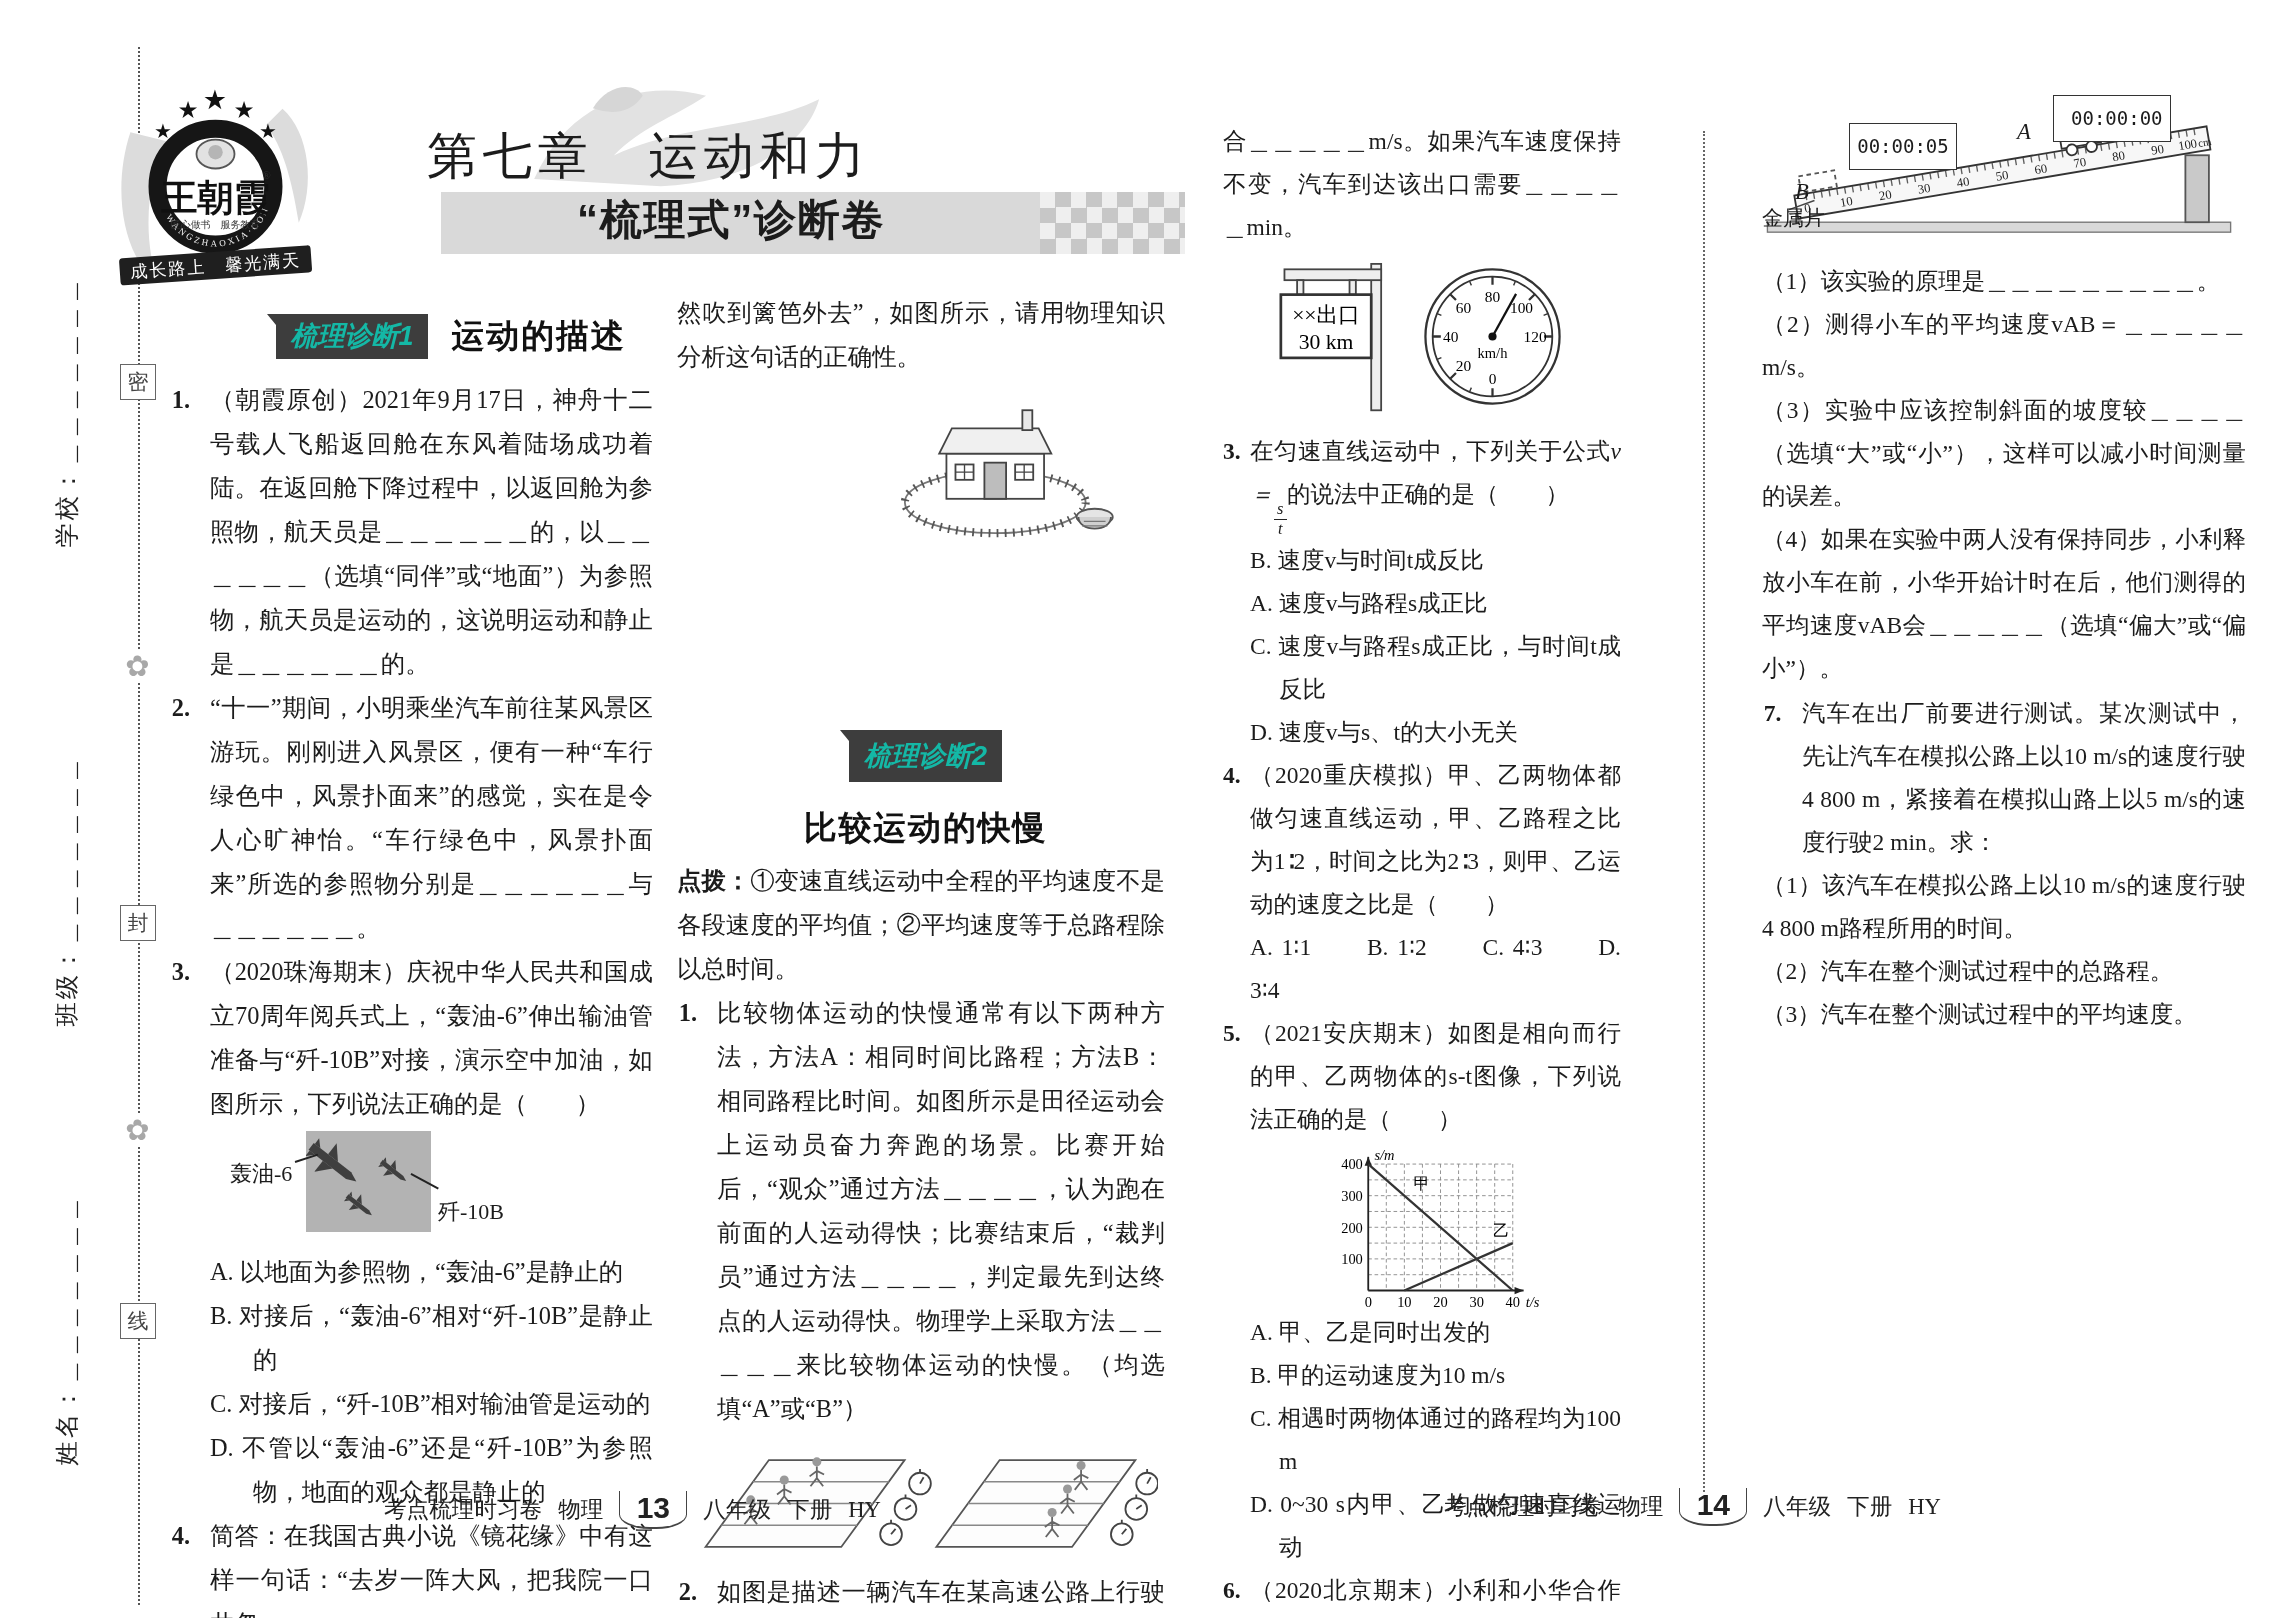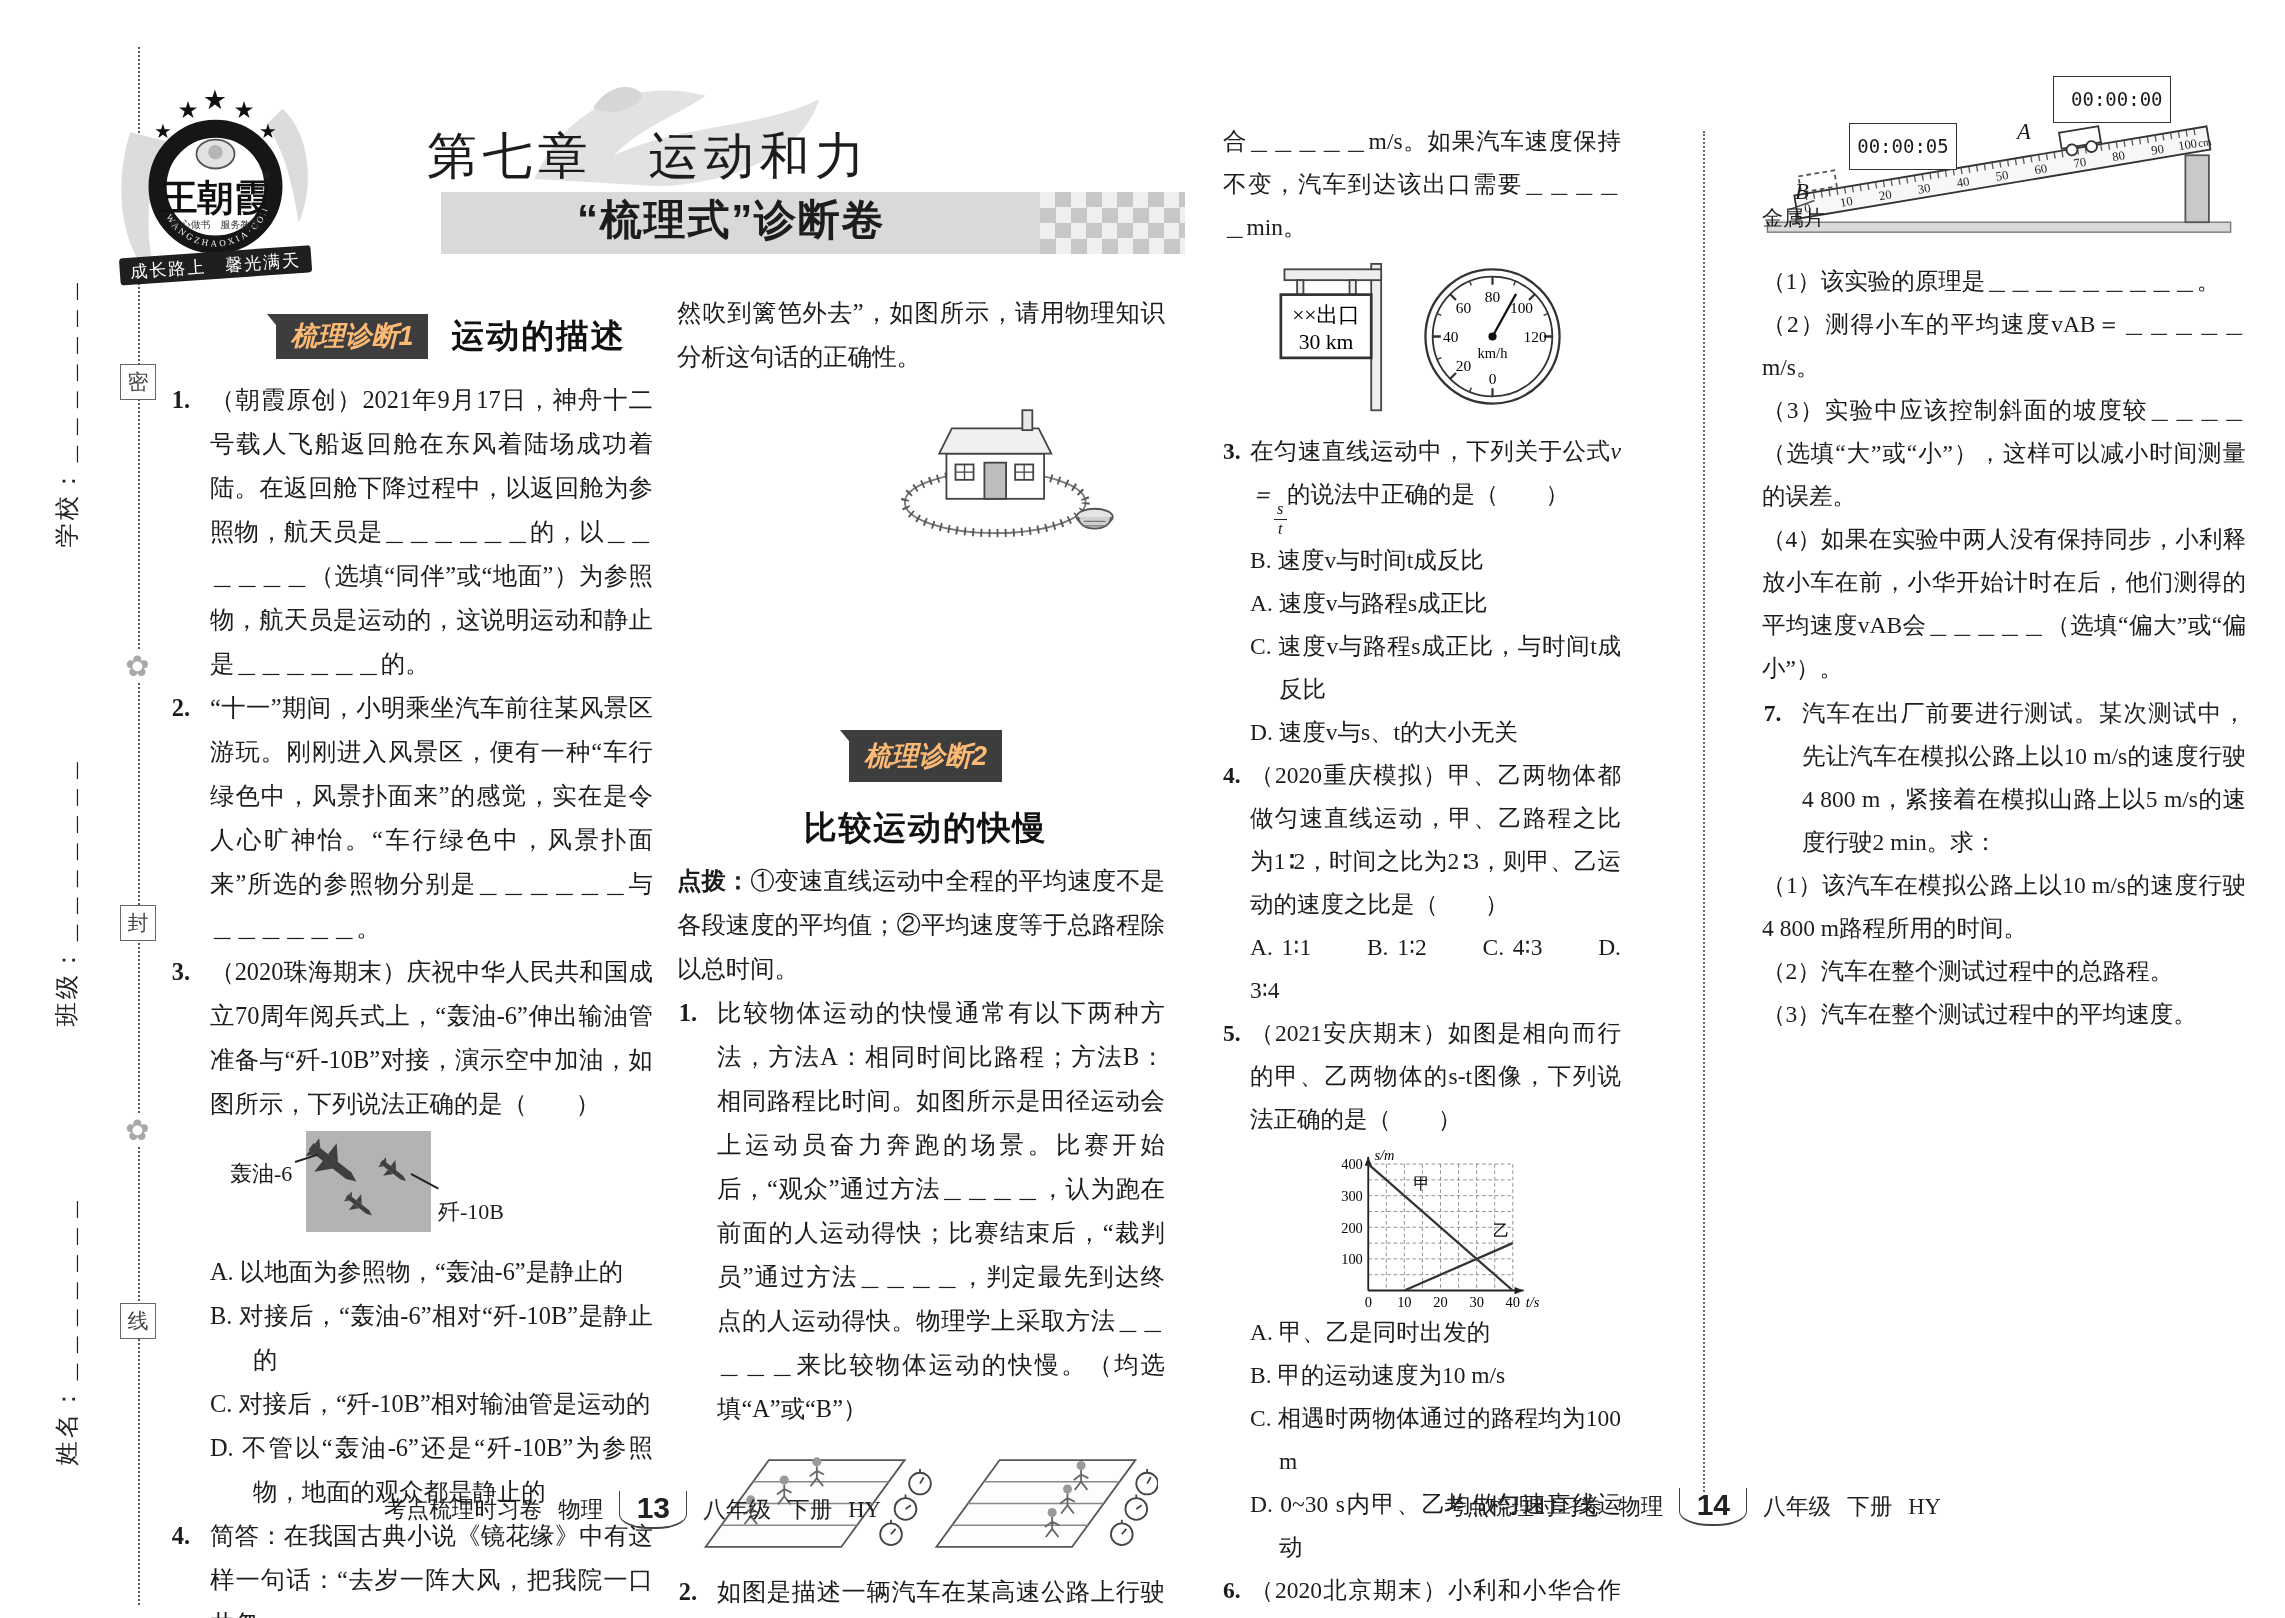--- a/index.html
+++ b/index.html
@@ -21,21 +21,21 @@
            font-weight:normal;font-size:50px;letter-spacing:5.4px;z-index:2;}
   #exam-bar{position:absolute;left:441px;top:192px;width:744px;height:62px;background:#d9d9d9;z-index:1;}
   #exam-bar .checker{position:absolute;right:0;top:0;width:145px;height:62px;
      background:repeating-conic-gradient(#c7c7c7 0% 25%, #efefef 0% 50%);background-size:31px 31px;}
   #exam-title{position:absolute;left:136px;top:0px;font-family:"Liberation Sans","DejaVu Sans",sans-serif;
               font-weight:bold;font-size:42px;letter-spacing:1.8px;}
   #swoosh{position:absolute;left:507px;top:72px;z-index:0;}
   
   .sec-head{display:flex;align-items:center;gap:23.5px;font-family:"Liberation Sans","DejaVu Sans",sans-serif;}
   #sec1{position:absolute;left:276px;top:314px;}
-  .badge{position:relative;background:#3d3d3d;color:#fdba74;font-weight:bold;font-size:27px;
+  .badge{position:relative;background:#3d3d3d;color:#14b8a6;font-weight:bold;font-size:27px;
          padding:3.6px 14.5px 4.5px 14.5px;font-style:italic;}
   .badge::before{content:"";position:absolute;left:-9px;top:0;border-style:solid;
                  border-width:0 9px 11px 0;border-color:transparent #3d3d3d transparent transparent;}
   .sec-title{font-weight:bold;font-size:33px;letter-spacing:1.8px;color:#111;}
   
   .col{position:absolute;text-align:justify;}
   #col1{left:170px;top:378px;width:483px;font-size:24.4px;line-height:44px;}
   #col2{left:677px;top:291px;width:488px;font-size:24.4px;line-height:44px;}
   #col3{left:1223px;top:120px;width:398px;font-size:23.5px;line-height:43px;}
   #col4{left:1762px;top:72px;width:484px;font-size:23.5px;line-height:43px;}
@@ -419,21 +419,21 @@
           </g>
           <g>
             <rect x="300" y="-46" width="44" height="18" fill="#fff" stroke="#333" stroke-width="2"></rect>
             <circle cx="311" cy="-25" r="6" fill="#fff" stroke="#333" stroke-width="2"></circle>
             <circle cx="333" cy="-25" r="6" fill="#fff" stroke="#333" stroke-width="2"></circle>
           </g>
           <rect x="8" y="-46" width="40" height="18" fill="none" stroke="#555" stroke-width="2" stroke-dasharray="5 4"></rect>
         </g>
         <line x1="58" y1="142" x2="30" y2="152" stroke="#444" stroke-width="1.5"></line>
       </svg>
-      <div class="clockbox" style="left:291px;top:4px;padding-left:17px;">00:00:00</div>
+      <div class="clockbox" style="left:291px;top:23px;padding-left:17px;">00:00:00</div>
       <div class="clockbox" style="left:87px;top:51px;">00:00:05</div>
       <span class="ramp-label" style="left:255px;top:38px;">A</span>
       <span class="ramp-label" style="left:33px;top:98px;">B</span>
       <span class="ramp-label cjk" style="left:0px;top:125px;">金属片</span>
     </div>
 
     <div>
 
     <p class="plain"><span>（1）该实验的原理是＿＿＿＿＿＿＿＿＿。</span></p>
         <p class="plain"><span>（2）测得小车的平均速度vAB＝＿＿＿＿＿m/s。</span></p>

